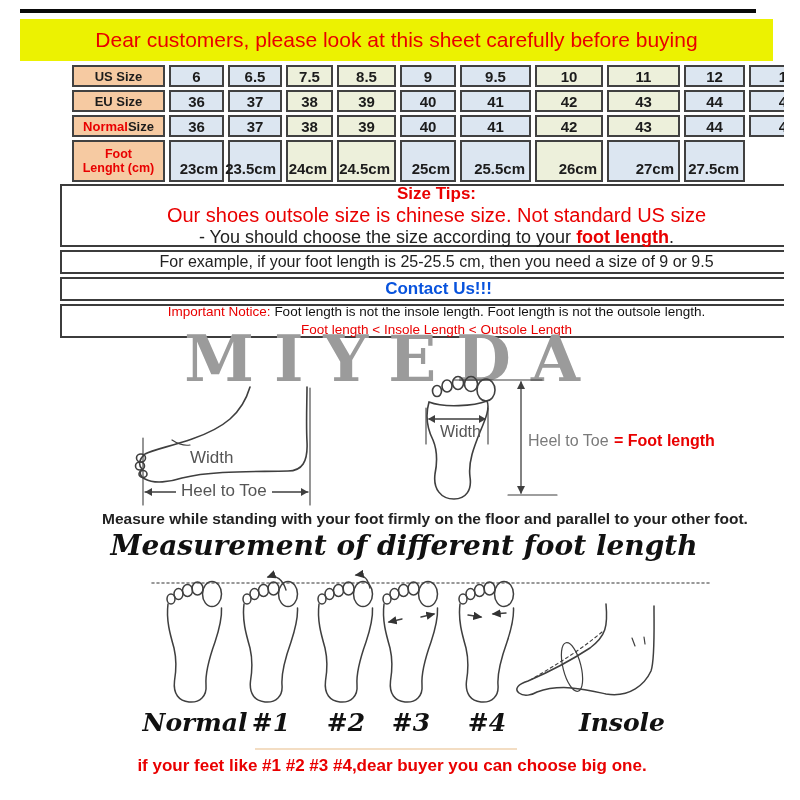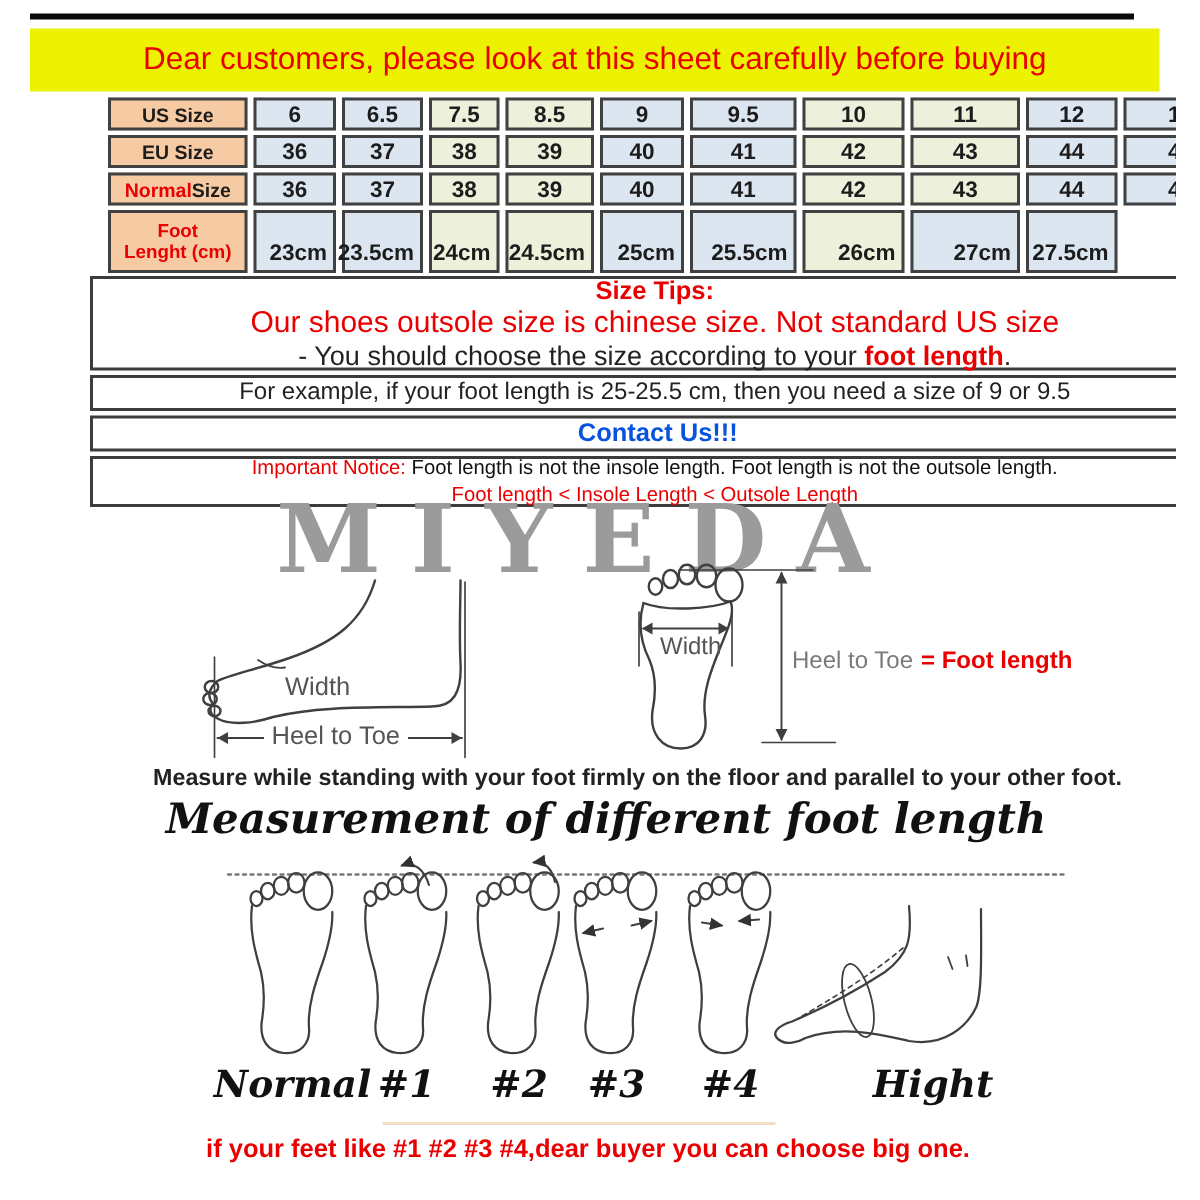--- a/index.html
+++ b/index.html
@@ -221,18 +221,18 @@
     <path d="M492,68 L495,76 M504,67 L505,74" stroke-width="1.2"></path>
     <ellipse cx="432" cy="97" rx="9" ry="25" transform="rotate(-14 432 97)" stroke-width="1.2"></ellipse>
     <path d="M462,62 C438,82 414,96 392,109" stroke-dasharray="3,3" stroke-width="1.1"></path>
   </svg>
 
   <span class="ftlabel" style="left:195px;">Normal</span>
   <span class="ftlabel" style="left:271px;">#1</span>
   <span class="ftlabel" style="left:346px;">#2</span>
   <span class="ftlabel" style="left:411px;">#3</span>
   <span class="ftlabel" style="left:487px;">#4</span>
-  <span class="ftlabel" style="left:622px;">Hight</span>
+  <span class="ftlabel" style="left:622px;">Insole</span>
 
   <div class="tanline"></div>
   <div class="footnote">if your feet like #1 #2 #3 #4,dear buyer you can choose big one.</div>
 
 </div>
 
 </body></html>

